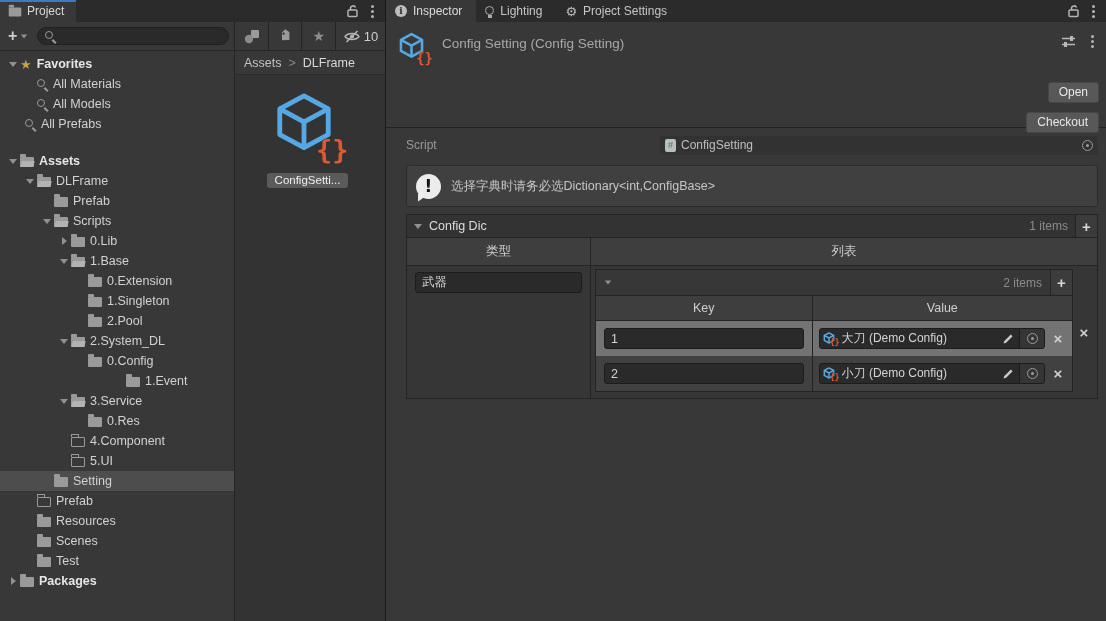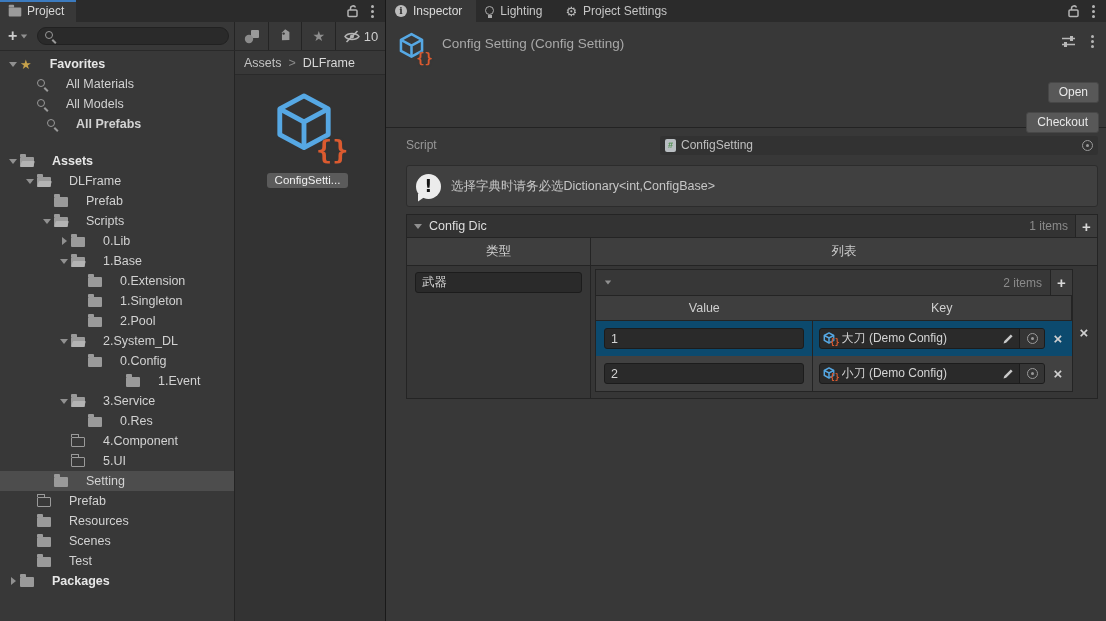--- a/index.html
+++ b/index.html
@@ -51,21 +51,21 @@
   .searchbox{flex:1;height:18px;background:#2a2a2a;border:1px solid #212121;border-radius:10px;display:flex;align-items:center;padding:0 7px;gap:5px;margin-left:3px}
   .searchbox input{flex:1;min-width:0;background:transparent;border:none;outline:none;color:#d2d2d2;font-size:12px}
   .ptoolbar-right{flex:1;display:flex;align-items:stretch}
   .ptool-cell{flex:1;display:flex;align-items:center;justify-content:center;border-right:1px solid #242424;cursor:pointer;gap:2px}
   .ptool-cell:last-child{border-right:none;flex:1.5;color:#cfcfcf;font-size:13px}
   .left-body{flex:1;display:flex;min-height:0}
   .tree{width:235px;flex:none;border-right:1px solid #242424;padding-top:3px;overflow:hidden}
   .tree-row{height:20px;display:flex;align-items:center;white-space:nowrap;cursor:pointer}
   .tree-row.selected{background:var(--selection-gray)}
   .arrow-slot{width:14px;display:flex;justify-content:center;flex:none}
-  .tree-label{margin-left:18px;color:#d2d2d2;font-size:12.5px}
+  .tree-label{margin-left:5px;color:#d2d2d2;font-size:12.5px}
   .tree-label.bold{font-weight:bold;color:#e6e6e6}
   .tree-spacer{height:17px}
   .grid-col{flex:1;display:flex;flex-direction:column;background:#333333;min-width:0}
   .breadcrumb{height:24px;display:flex;align-items:center;gap:7px;padding:0 9px;background:#383838;border-bottom:1px solid #2a2a2a;font-size:12.5px;flex:none}
   .crumb{color:#c2c2c2;cursor:pointer}
   .crumb.current{color:#d8d8d8}
   .crumb-sep{color:#8a8a8a}
   .grid-area{flex:1;position:relative}
   .asset-tile{position:absolute;left:10px;top:16px;width:125px;display:flex;flex-direction:column;align-items:center;cursor:pointer}
   .asset-label{margin-top:12px;background:#5b5b5b;border-radius:3px;padding:1px 8px 2px;font-size:11.5px;color:#efefef;max-width:120px;white-space:nowrap}
@@ -102,21 +102,21 @@
   .add-cell{width:22px;flex:none;display:flex;align-items:center;justify-content:center;border-left:1px solid #242424;background:#3c3c3c;color:#d8d8d8;font-weight:bold;font-size:15px;cursor:pointer}
   .dic-table{border:1px solid #242424;border-top:none;background:#363636}
   .dic-cols-header{display:grid;grid-template-columns:184px 1fr;border-bottom:1px solid #242424}
   .col-h{background:#3e3e3e;text-align:center;padding:5px 0;color:#cfcfcf;font-size:12.5px}
   .col-h.first{border-right:1px solid #242424}
   .dic-body{display:grid;grid-template-columns:184px 1fr}
   .type-cell{border-right:1px solid #242424;padding:6px 8px}
   .input{height:21px;background:#2a2a2a;border:1px solid #1c1c1c;border-radius:3px;color:#d4d4d4;padding:0 6px;font-size:12.5px;outline:none;font-family:inherit}
   .type-input{width:100%}
   .list-cell{display:flex;align-items:flex-start;padding:3px 2px 6px 4px}
-  .nested{flex:1;border:1px solid #242424;background:#0c4a6e;min-width:0}
+  .nested{flex:1;border:1px solid #242424;background:#737373;min-width:0}
   .nested-header{height:26px;display:flex;align-items:stretch;background:#373737;border-bottom:1px solid #242424}
   .nested-header-main{flex:1;display:flex;align-items:center;gap:6px;padding:0 8px;cursor:pointer}
   .kv-header{display:grid;grid-template-columns:45.5% 1fr;border-bottom:1px solid #242424}
   .kv-row{display:grid;grid-template-columns:45.5% 1fr}
   .kv-row.alt{background:#414141}
   .kv-key{padding:7px 8px;border-right:1px solid #242424}
   .kv-key .input{width:100%}
   .kv-val{padding:7px 6px;display:flex;align-items:center;gap:5px;min-width:0}
   .objfield{flex:1;height:21px;background:#2a2a2a;border:1px solid #1c1c1c;border-radius:3px;display:flex;align-items:center;min-width:0;cursor:pointer}
   .obj-text{margin-left:4px;color:#d4d4d4;white-space:nowrap;overflow:hidden}
@@ -199,21 +199,21 @@
           <div class="tree-row" style="padding-left: 23px;">
             <span class="arrow-slot"></span>
             <span class="i-search"></span>
             <span class="tree-label">All Materials</span>
           </div>
           <div class="tree-row" style="padding-left: 23px; text-align: right;">
             <span class="arrow-slot"></span>
             <span class="i-search"></span>
             <span class="tree-label">All Models</span>
           </div>
-          <div class="tree-row" style="padding-left: 33px; font-weight: bold;">
+          <div class="tree-row" style="padding-left: 11px;">
             <span class="arrow-slot"></span>
             <span class="i-search"></span>
             <span class="tree-label">All Prefabs</span>
           </div>
           <div class="tree-spacer"></div>
           <div class="tree-row" style="padding-left: 6px;">
             <span class="arrow-slot">
               <span class="tri-down"></span>
             </span>
             <span class="i-folder i-folder-open"></span>
@@ -453,22 +453,22 @@
           <div class="list-cell">
             <div class="nested">
               <div class="nested-header">
                 <div class="nested-header-main">
                   <span class="tri-down tri-sm"></span>
                   <span class="count">2 items</span>
                 </div>
                 <span class="add-cell">+</span>
               </div>
               <div class="kv-header">
+                <div class="col-h first">Key</div>
                 <div class="col-h">Value</div>
-                <div class="col-h first">Key</div>
               </div>
 
               <div class="kv-row">
                 <div class="kv-key">
                   <input class="input" value="1" style="">
                 </div>
                 <div class="kv-val">
                   <span class="objfield">
                     <span class="so" style="width:15px;height:14px;margin-left:3px">
                       <svg width="12" height="12" viewBox="0 0 64 64">

